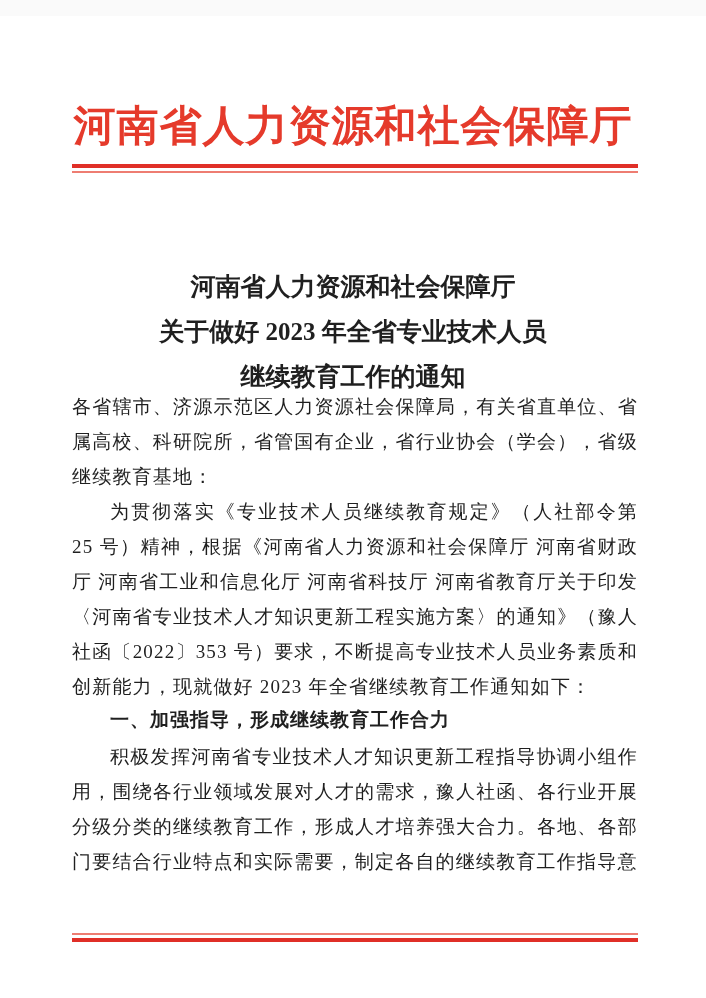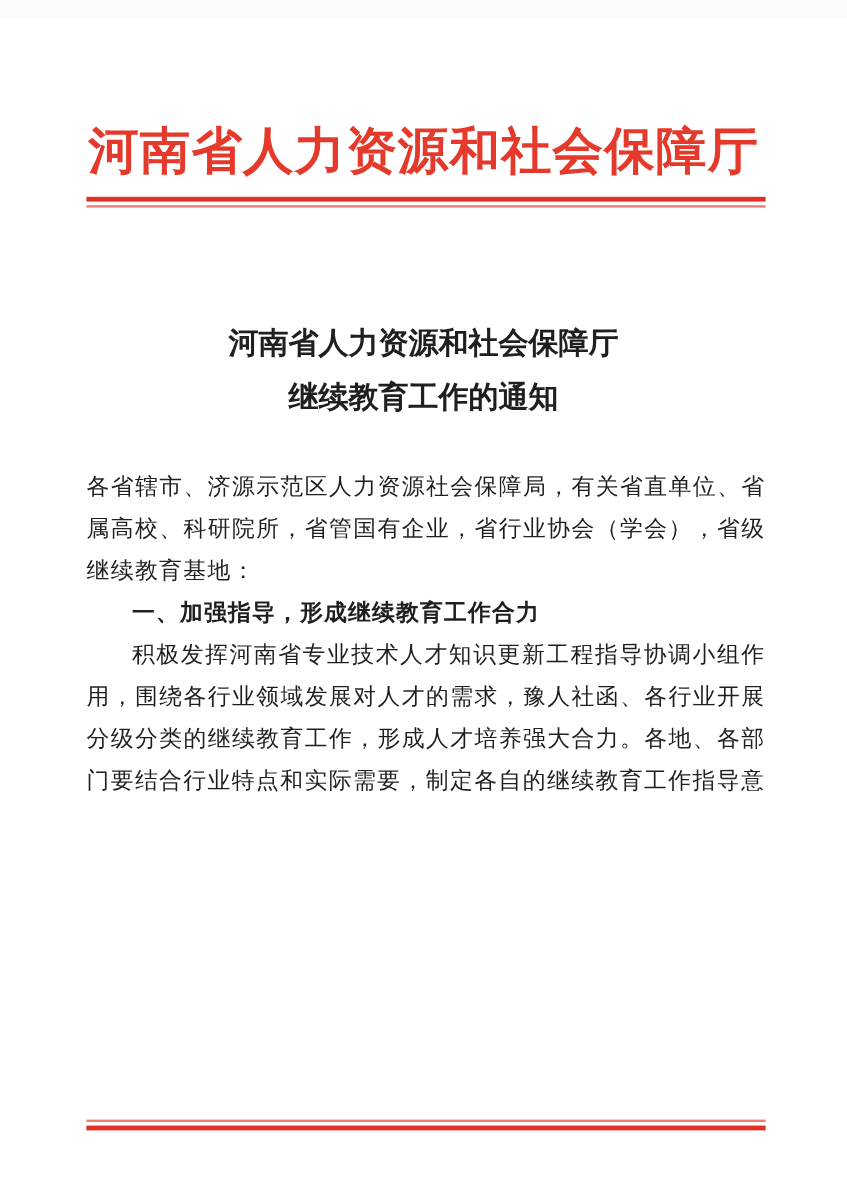--- a/index.html
+++ b/index.html
@@ -57,45 +57,47 @@
     letter-spacing:1.2px;
     text-align:justify;
     text-justify:inter-ideograph;
     color:var(--text);
   }
   .body-text p{margin:0;padding:0;}
   .indent{text-indent:2em;}
   .section-heading{
     font-weight:bold;
     text-indent:2em;
-    font-family:Liberation Serif, serif;
+    font-family:Liberation Mono, monospace;
     letter-spacing:1px;
   }
 </style>
 </head>
 <body>
 
 <div class="page">
 
   <div class="agency">河南省人力资源和社会保障厅</div>
 
   <div class="rule rule-top">
     <div class="thick"></div>
     <div class="gap"></div>
     <div class="thin"></div>
   </div>
 
 
   <div class="doc-title">
     <div>河南省人力资源和社会保障厅</div>
+    <div>关于做好 2023 年全省专业技术人员</div>
     <div>继续教育工作的通知</div>
   </div>
 
   <div class="body-text">
     <p>各省辖市、济源示范区人力资源社会保障局，有关省直单位、省属高校、科研院所，省管国有企业，省行业协会（学会），省级继续教育基地：</p>
+    <p class="indent">为贯彻落实《专业技术人员继续教育规定》（人社部令第 25 号）精神，根据《河南省人力资源和社会保障厅 河南省财政厅 河南省工业和信息化厅 河南省科技厅 河南省教育厅关于印发〈河南省专业技术人才知识更新工程实施方案〉的通知》（豫人社函〔2022〕353 号）要求，不断提高专业技术人员业务素质和创新能力，现就做好 2023 年全省继续教育工作通知如下：</p>
     <p class="section-heading">一、加强指导，形成继续教育工作合力</p>
     <p class="indent">积极发挥河南省专业技术人才知识更新工程指导协调小组作用，围绕各行业领域发展对人才的需求，豫人社函、各行业开展分级分类的继续教育工作，形成人才培养强大合力。各地、各部门要结合行业特点和实际需要，制定各自的继续教育工作指导意</p>
   </div>
 
   <div class="rule rule-bottom">
     <div class="thin"></div>
     <div class="gap"></div>
     <div class="thick"></div>
   </div>
 

